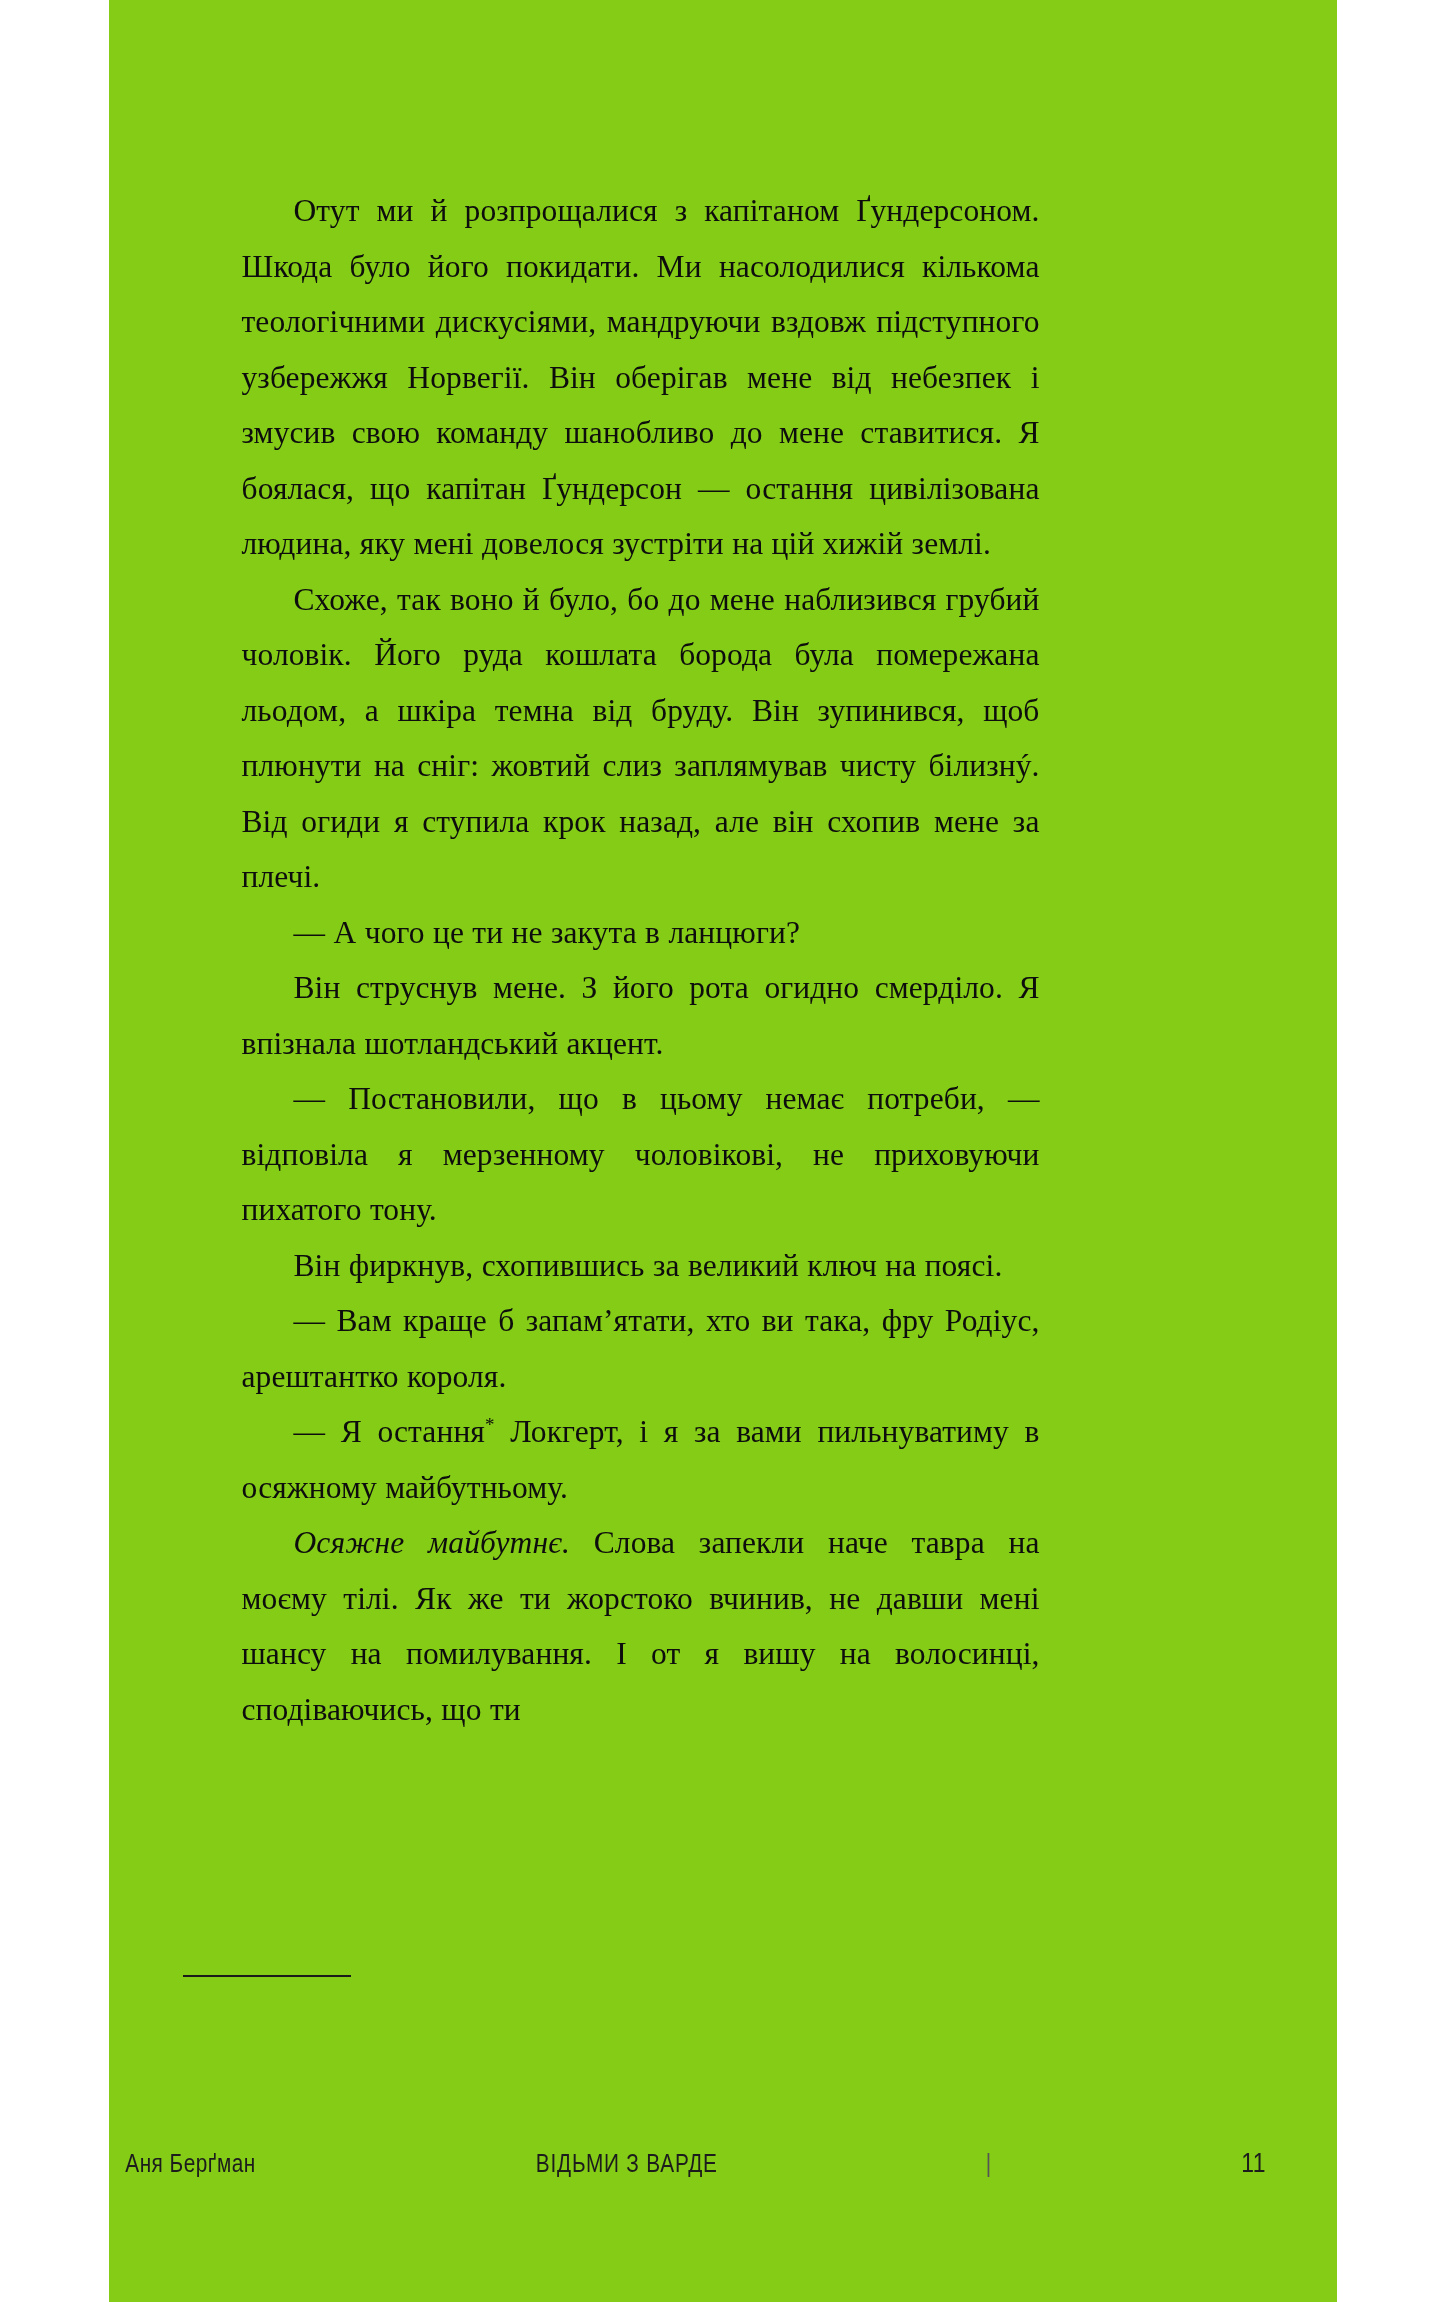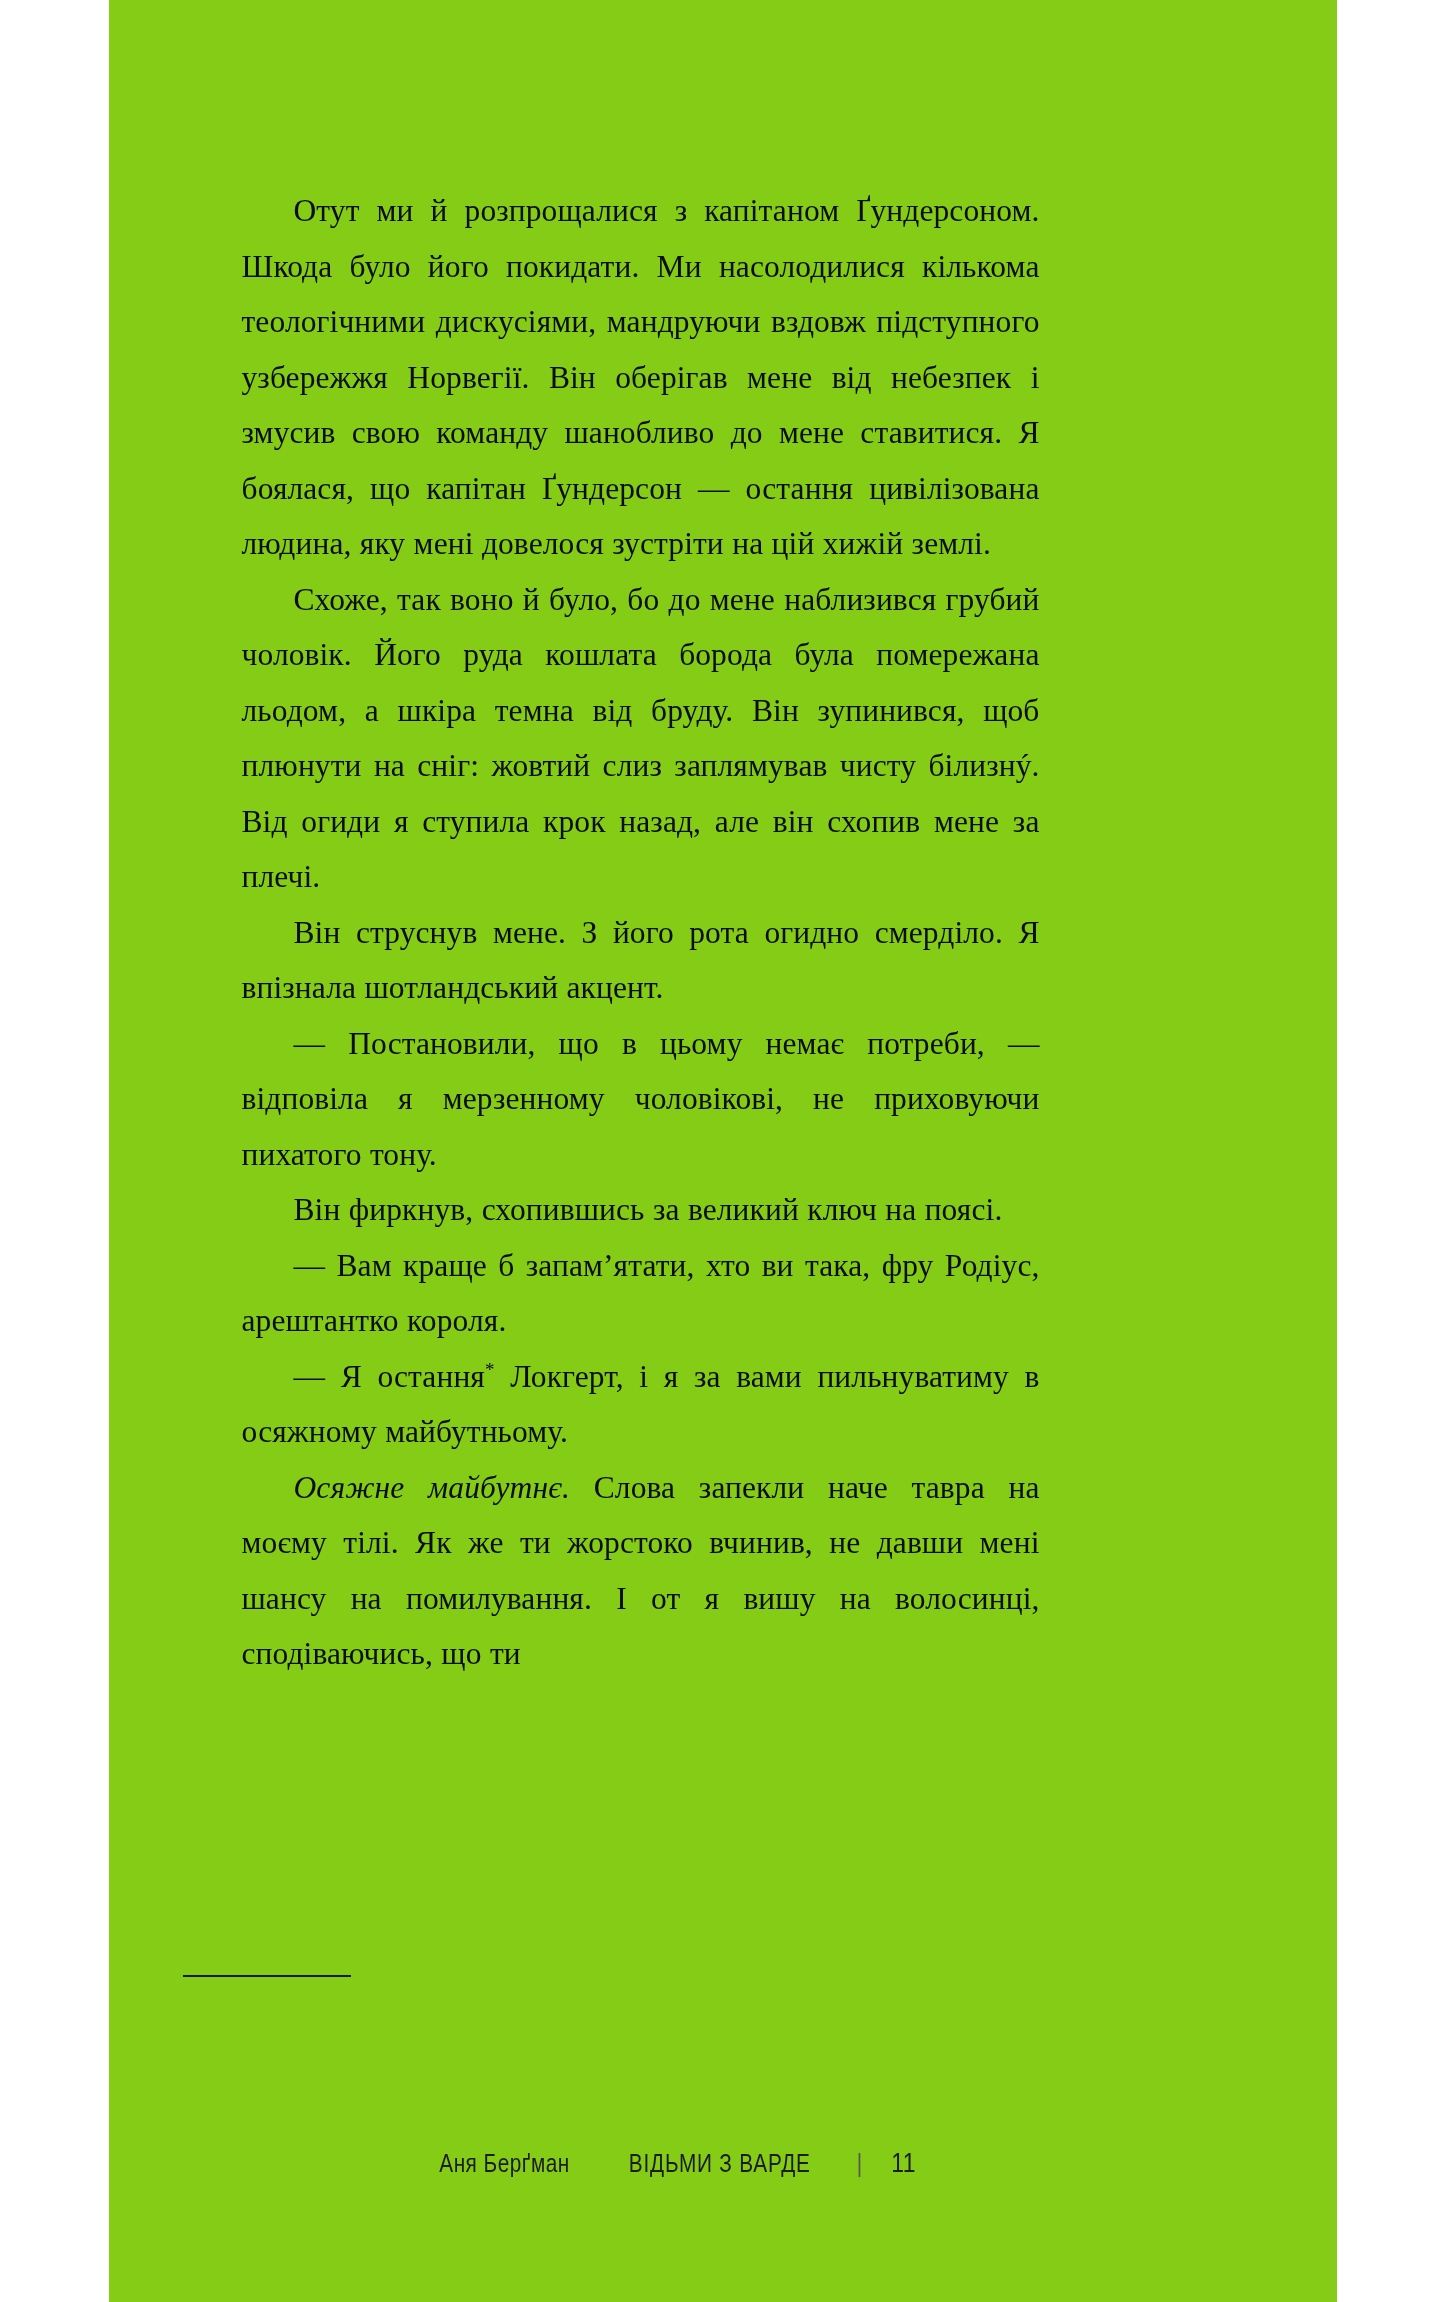--- a/index.html
+++ b/index.html
@@ -84,23 +84,23 @@
   .footnote-text em {
     font-style: italic;
   }
 
   
   .page-footer {
     position: absolute;
     left: 0;
     right: 0;
     top: 2148px;
-    padding-right: 104px;
+    padding-right: 68px;
     display: flex;
-    justify-content: center;
+    justify-content: space-between;
     align-items: baseline;
     gap: 16px;
   }
 
   .footer-author {
     font-family: "Liberation Sans", "DejaVu Sans", sans-serif;
     font-size: 26px;
     color: #1c1c1c;
     letter-spacing: 0.6px;
     transform: scaleX(0.80);
@@ -140,20 +140,21 @@
 <body>
 
 <div class="page">
 
   <div class="text-column">
 
     <p class="body-par">Отут ми й розпрощалися з капітаном Ґундерсоном. Шкода було його покидати. Ми насолодилися кількома теологічними дискусіями, мандруючи вздовж підступного узбережжя Норвегії. Він оберігав мене від небезпек і змусив свою команду шанобливо до мене ставитися. Я боялася, що капітан Ґундерсон — остання цивілізована людина, яку мені довелося зустріти на цій хижій землі.</p>
 
     <p class="body-par">Схоже, так воно й було, бо до мене наблизився грубий чоловік. Його руда кошлата борода була помережана льодом, а шкіра темна від бруду. Він зупинився, щоб плюнути на сніг: жовтий слиз заплямував чисту білизнý. Від огиди я ступила крок назад, але він схопив мене за плечі.</p>
 
+    <p class="body-par">— А чого це ти не закута в ланцюги?</p>
 
     <p class="body-par">Він струснув мене. З його рота огидно смерділо. Я впізнала шотландський акцент.</p>
 
     <p class="body-par">— Постановили, що в цьому немає потреби, — відповіла я мерзенному чоловікові, не приховуючи пихатого тону.</p>
 
     <p class="body-par">Він фиркнув, схопившись за великий ключ на поясі.</p>
 
     <p class="body-par">— Вам краще б запам’ятати, хто ви така, фру Родіус, арештантко короля.</p>
 
 

